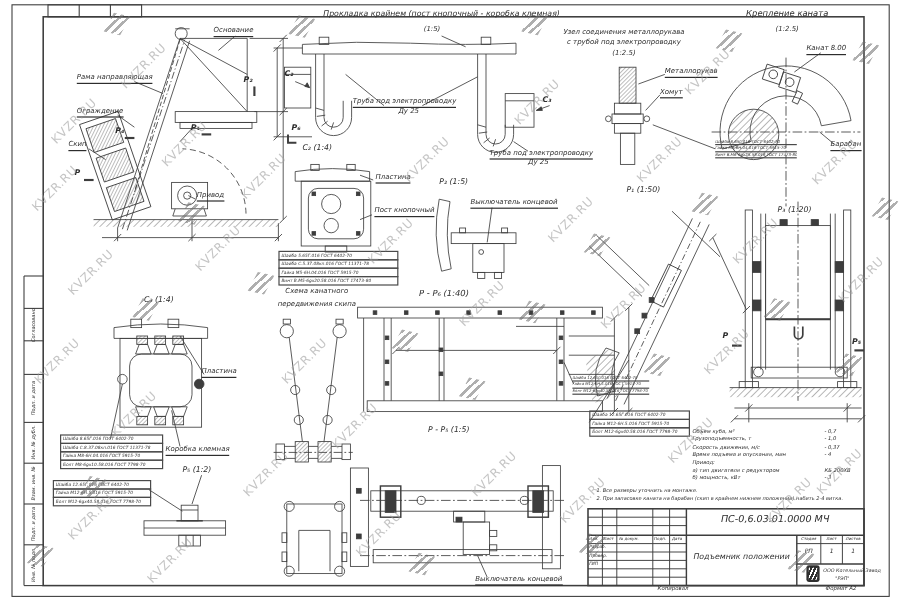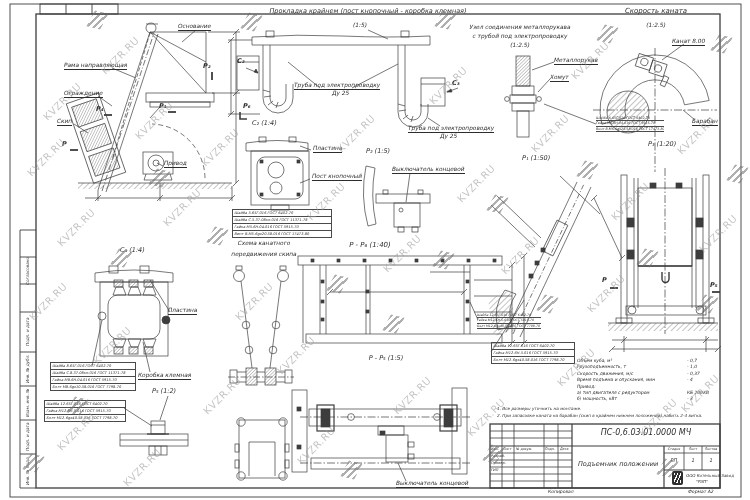--- a/index.html
+++ b/index.html
@@ -433,21 +433,21 @@
     <line x1="684" y1="446" x2="684" y2="470"></line>
         <line x1="702" y1="446" x2="702" y2="470"></line>
   </g>
 </svg>
 
 <span class="lb t65 c" style="left:248px;top:8px;width:240px">Прокладка крайнем (пост кнопочный - коробка клемная)</span>
 <span class="lb c" style="left:330px;top:22px;width:60px">(1:5)</span>
 <span class="lb c" style="left:452px;top:24px;width:136px">Узел соединения металлорукава</span>
 <span class="lb c" style="left:456px;top:33px;width:128px">с трубой под электропроводку</span>
 <span class="lb c" style="left:490px;top:42px;width:60px">(1:2.5)</span>
-<span class="lb t7 c" style="left:606px;top:8px;width:100px">Скорость каната</span>
+<span class="lb t7 c" style="left:606px;top:8px;width:100px">Крепление каната</span>
 <span class="lb c" style="left:626px;top:22px;width:60px">(1:2.5)</span>
 
 <span class="lb u" style="left:178px;top:23px">Основание</span>
 <span class="lb u" style="left:64px;top:62px">Рама направляющая</span>
 <span class="lb u" style="left:64px;top:90px">Ограждение</span>
 <span class="lb u" style="left:57px;top:118px">Скип</span>
 <span class="lb u" style="left:164px;top:160px">Привод</span>
 <span class="lb mk" style="left:96px;top:106px">P₄</span>
 <span class="lb mk" style="left:62px;top:141px">P</span>
 <span class="lb mk" style="left:159px;top:103px">P₁</span>
@@ -468,35 +468,35 @@
 <span class="lb u" style="left:692px;top:118px">Барабан</span>
 
 <span class="lb t65" style="left:252px;top:120px">C₂ (1:4)</span>
 <span class="lb u" style="left:313px;top:145px">Пластина</span>
 <span class="lb u" style="left:312px;top:173px">Пост кнопочный</span>
 
 <span class="lb t65" style="left:366px;top:148px">P₂ (1:5)</span>
 <span class="lb u" style="left:392px;top:166px">Выключатель концевой</span>
 
 <span class="lb t65" style="left:522px;top:155px">P₁ (1:50)</span>
-<span class="lb t65" style="left:648px;top:141px">P₃ (1:20)</span>
+<span class="lb t65" style="left:648px;top:172px">P₃ (1:20)</span>
 <span class="lb mk" style="left:602px;top:277px">P</span>
 <span class="lb mk" style="left:710px;top:282px">P₅</span>
 
 <span class="lb t65" style="left:120px;top:247px">C₃ (1:4)</span>
 <span class="lb u" style="left:168px;top:307px">Пластина</span>
 <span class="lb u" style="left:138px;top:372px">Коробка клемная</span>
 
 <span class="lb t65" style="left:152px;top:388px">P₅ (1:2)</span>
 
 <span class="lb c" style="left:228px;top:240px;width:72px">Схема канатного</span>
 <span class="lb c" style="left:224px;top:251px;width:80px">передвижения скипа</span>
 
 <span class="lb t7 c" style="left:330px;top:242px;width:80px">P - P₆ (1:40)</span>
-<span class="lb t65 c" style="left:348px;top:355px;width:76px">P - P₅ (1:5)</span>
+<span class="lb t65 c" style="left:336px;top:355px;width:76px">P - P₅ (1:5)</span>
 <span class="lb u" style="left:396px;top:480px">Выключатель концевой</span>
 
 <div class="blk" style="left:232px;top:210px;width:100px">
   <span class="r">Шайба 5.65Г.016 ГОСТ 6402-70</span>
   <span class="r">Шайба С.5.37.08кп.016 ГОСТ 11371-78</span>
   <span class="r">Гайка М5-6Н.04.016 ГОСТ 5915-70</span>
   <span class="r">Винт В.М5-6gх20.58.016 ГОСТ 17473-80</span>
 </div>
 <div class="blk ul f33" style="left:596px;top:116px;width:68px">
   <span class="r">Шайба 6.65Г.016 ГОСТ 6402-70</span>

